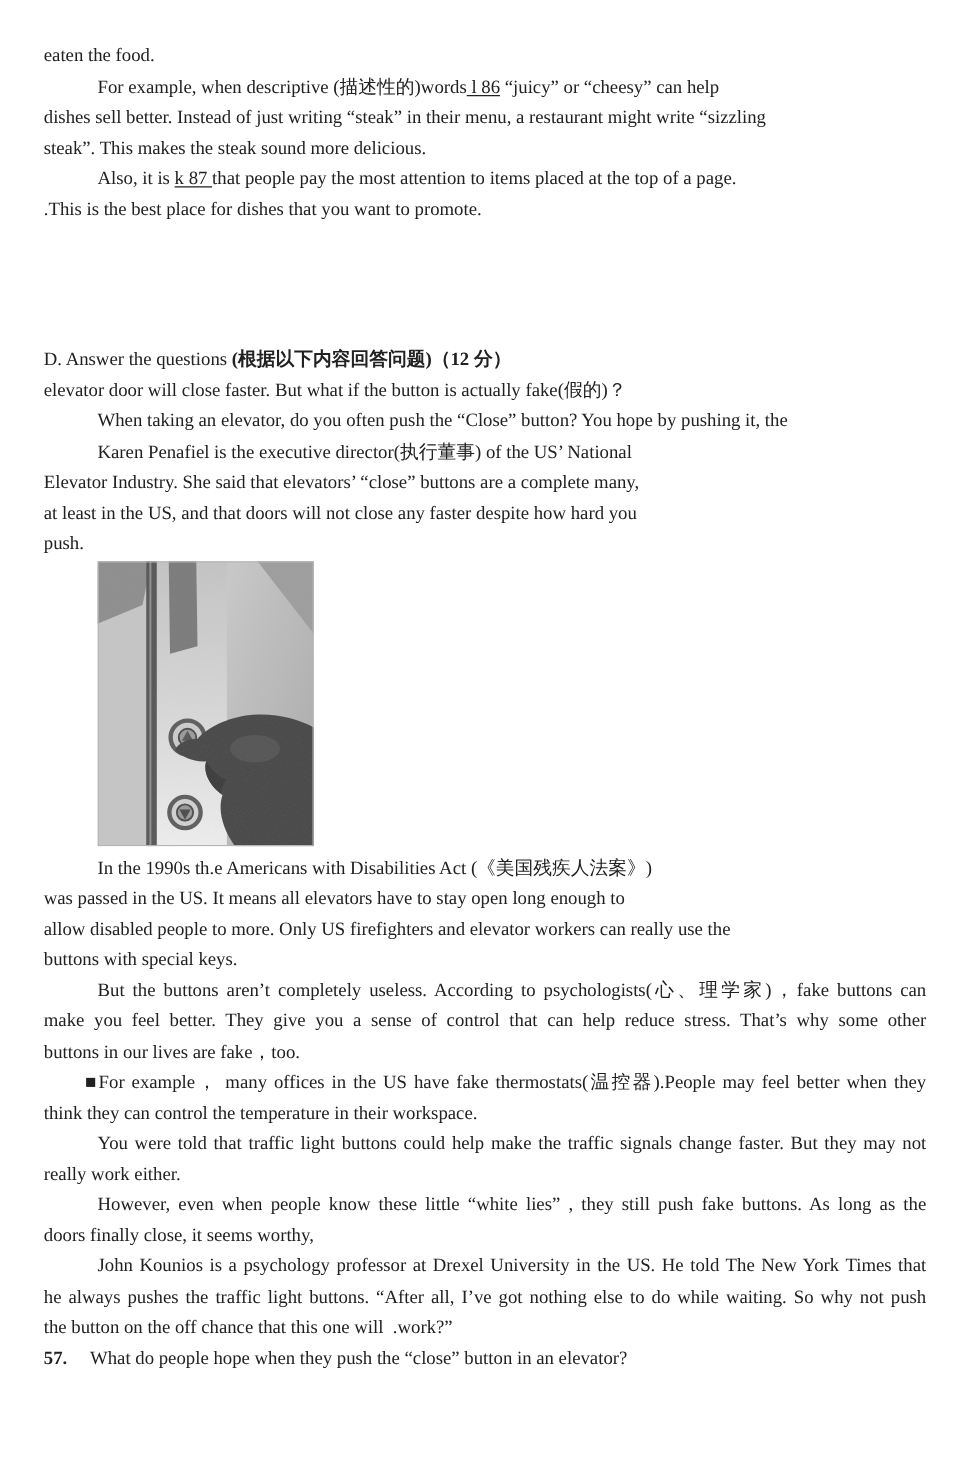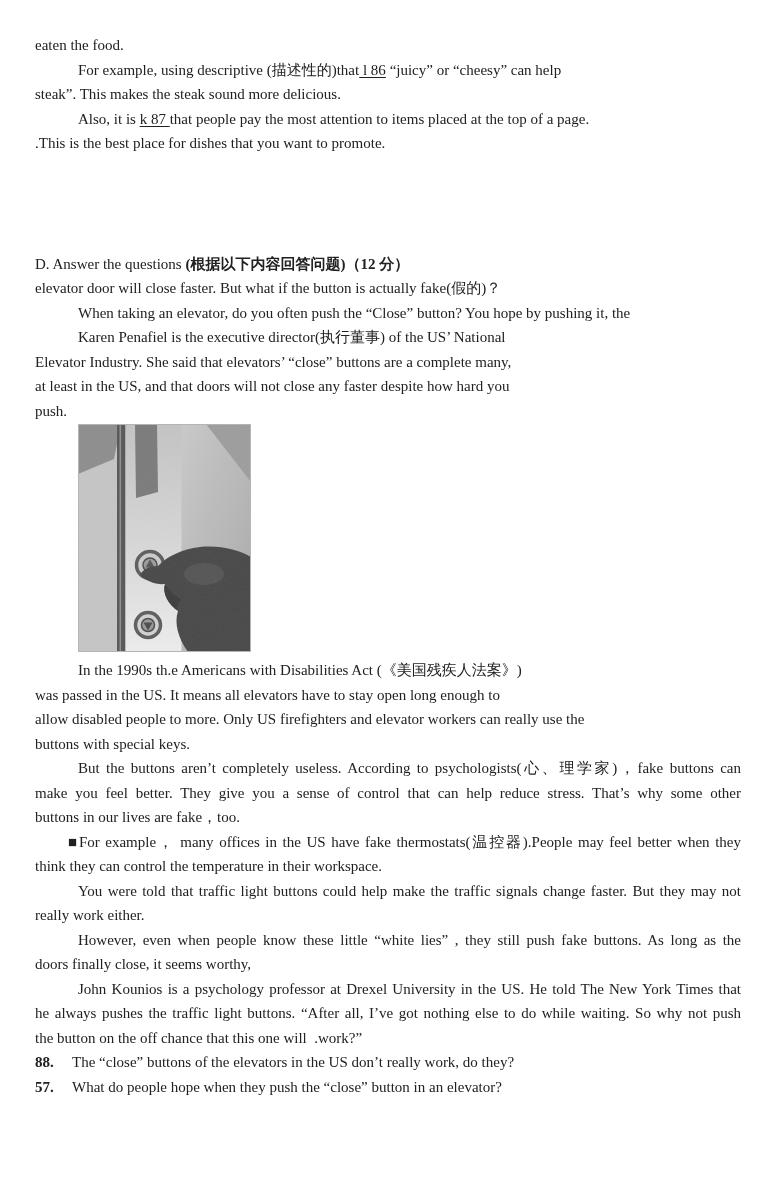--- a/index.html
+++ b/index.html
@@ -20,21 +20,22 @@
   .photo{width:173px;height:228px;margin:1px 0 6px 43px;}
   .photo svg{display:block;width:100%;height:100%;}
   .qnum{display:inline-block;width:37px;font-weight:bold;}
 </style>
 </head>
 <body>
 
 <div class="page">
 
   <div class="ln">eaten the food.</div>
-  <div class="ln ind"><span>For example, using descriptive (描述性的)that</span><span class="u"> l 86</span><span> “juicy” or “cheesy” can help</span></div>
+  <div class="ln ind"><span>For example, when descriptive (描述性的)words</span><span class="u"> l 86</span><span> “juicy” or “cheesy” can help</span></div>
+  <div class="ln">dishes sell better. Instead of just writing “steak” in their menu, a restaurant might write “sizzling</div>
   <div class="ln">steak”. This makes the steak sound more delicious.</div>
   <div class="ln ind"><span>Also, it is </span><span class="u">k 87 </span><span>that people pay the most attention to items placed at the top of a page.</span></div>
   <div class="ln">.This is the best place for dishes that you want to promote.</div>
 
   <div class="ln hd"><span>D. Answer the questions </span><span class="b">(根据以下内容回答问题)（12 分）</span></div>
 
   <div class="ln">elevator door will close faster. But what if the button is actually fake(假的)？</div>
   <div class="ln ind">When taking an elevator, do you often push the “Close” button? You hope by pushing it, the</div>
   <div class="ln ind">Karen Penafiel is the executive director(执行董事) of the US’ National</div>
   <div class="ln">Elevator Industry. She said that elevators’ “close” buttons are a complete many,</div>
@@ -90,16 +91,15 @@
   <div class="ln ind2 jst">■For example，  many offices in the US have fake thermostats(温控器).People may feel better when they</div>
   <div class="ln">think they can control the temperature in their workspace.</div>
   <div class="ln ind jst">You were told that traffic light buttons could help make the traffic signals change faster. But they may not</div>
   <div class="ln">really work either.</div>
   <div class="ln ind jst">However, even when people know these little “white lies” , they still push fake buttons. As long as the</div>
   <div class="ln">doors finally close, it seems worthy,</div>
   <div class="ln ind jst">John Kounios is a psychology professor at Drexel University in the US. He told The New York Times that</div>
   <div class="ln jst">he always pushes the traffic light buttons. “After all, I’ve got nothing else to do while waiting. So why not push</div>
   <div class="ln">the button on the off chance that this one will  .work?”</div>
 
-  <div class="ln"><span class="qnum">88.</span><span>The “close” buttons of the elevators in the US don’t really work, do they?</span></div>
   <div class="ln"><span class="qnum">57.</span><span>What do people hope when they push the “close” button in an elevator?</span></div>
 
 </div>
 
 </body></html>

